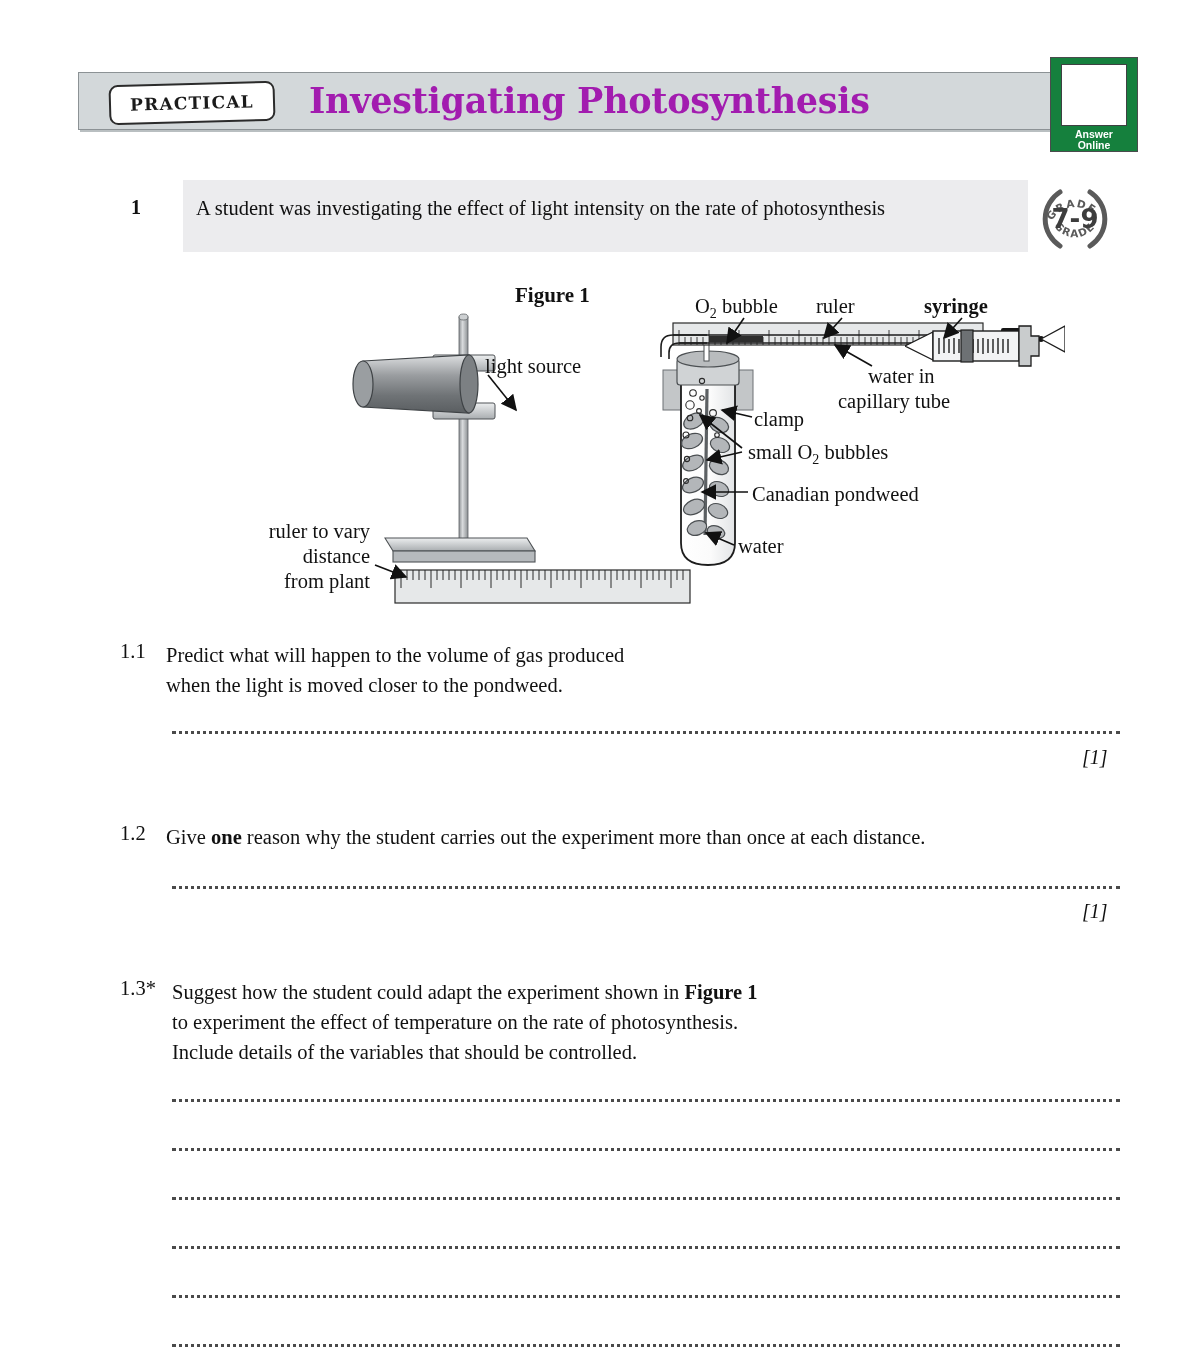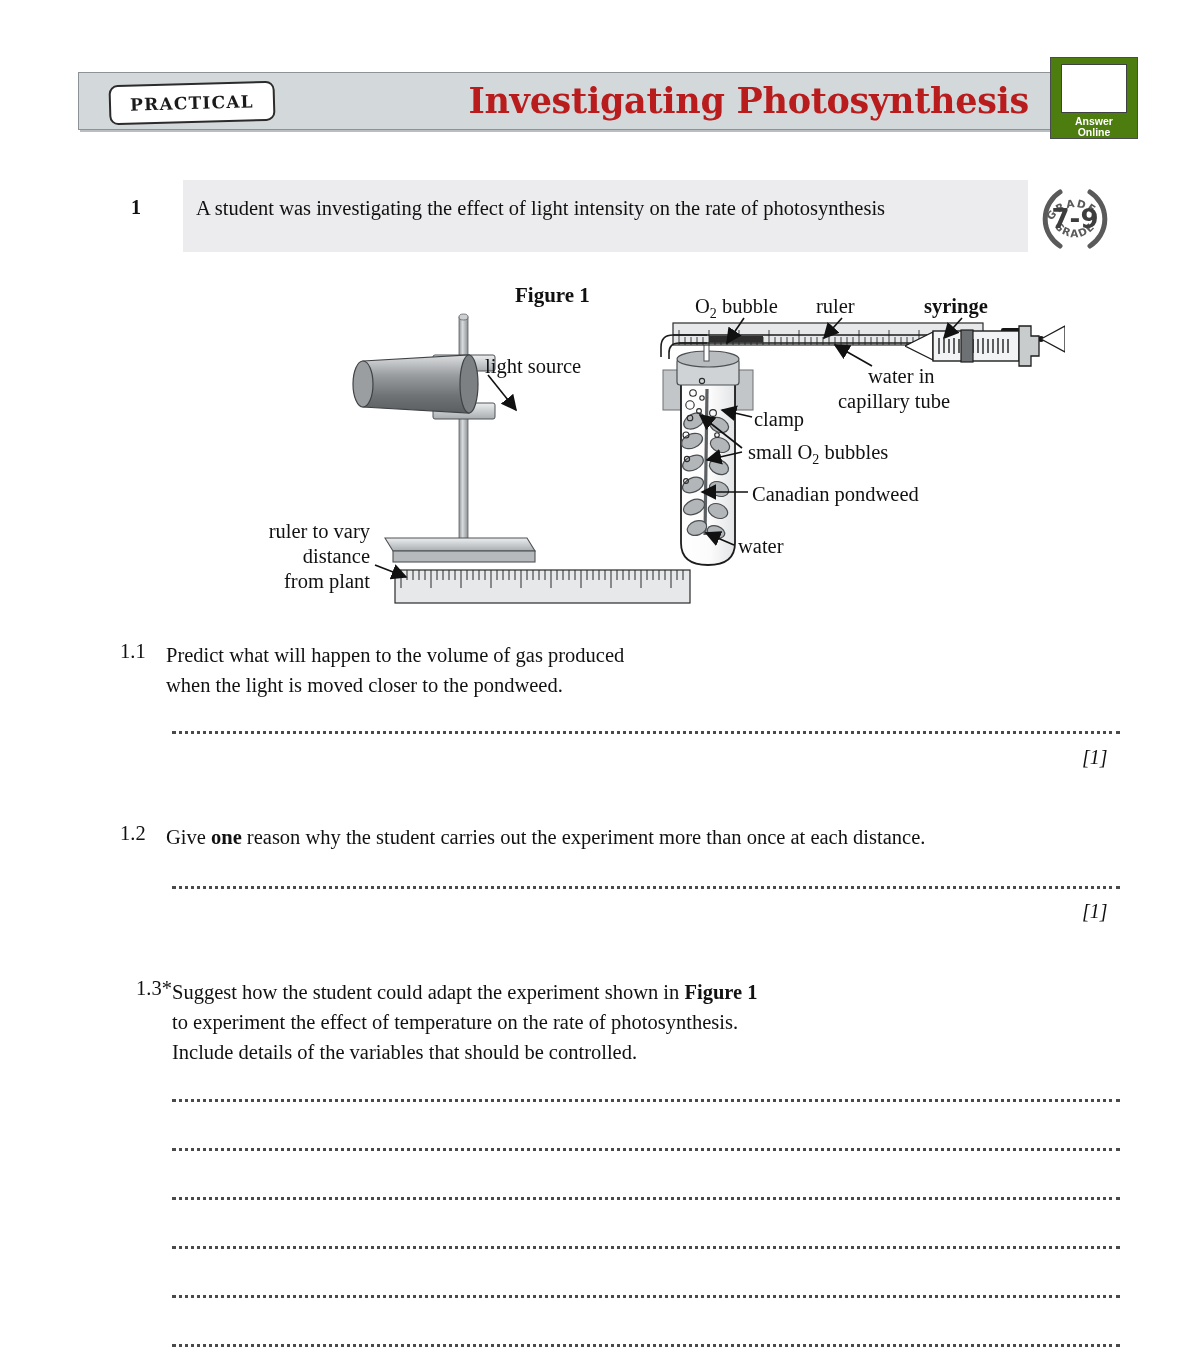--- a/index.html
+++ b/index.html
@@ -44,35 +44,35 @@
     font-family: "DejaVu Serif", serif;
     font-weight: bold;
     font-size: 17px;
     letter-spacing: 1.2px;
     color: #1a1a1a;
   }
   .header-title {
     position: absolute;
     left: 230px; top: 7px;
     width: 720px;
-    text-align: right;
+    text-align: left;
     font-family: "DejaVu Serif", serif;
     font-weight: bold;
     font-size: 35px;
     letter-spacing: -0.3px;
-    color: #b91c1c;
+    color: #a21caf;
     white-space: nowrap;
   }
 
   
   .answer-online {
     position: absolute;
     left: 972px; top: -15px;
-    width: 88px; height: 82px;
-    background: #4d7c0f;
+    width: 88px; height: 95px;
+    background: #15803d;
     border: 1px solid #4a4b4d;
     display: flex;
     flex-direction: column;
     align-items: center;
     padding-top: 6px;
   }
   .answer-online .qr {
     width: 66px; height: 62px;
     background: #ffffff;
     border: 1px solid #3f4042;
@@ -491,21 +491,21 @@
   <div>when the light is moved closer to the pondweed.</div>
 </div>
 <div class="dots" style="left:172px; top:730px; width:948px;"></div>
 <div class="marks" style="left:1082px; top:746px;">[1]</div>
 
 <div class="subq-num" style="left:120px; top:822px;">1.2</div>
 <div class="subq" style="left:166px; top:822px; width:900px;"><span>Give </span><b>one</b><span> reason why the student carries out the experiment more than once at each distance.</span></div>
 <div class="dots" style="left:172px; top:885px; width:948px;"></div>
 <div class="marks" style="left:1082px; top:900px;">[1]</div>
 
-<div class="subq-num" style="left:120px; top:977px;margin-left:16px;">1.3*</div>
+<div class="subq-num" style="left:120px; top:977px;">1.3*</div>
 <div class="subq" style="left:172px; top:977px; width:900px;">
   <div><span>Suggest how the student could adapt the experiment shown in </span><b>Figure 1</b></div>
   <div>to experiment the effect of temperature on the rate of photosynthesis.</div>
   <div>Include details of the variables that should be controlled.</div>
 </div>
 
 <div class="dots" style="left:172px; top:1098px; width:948px;"></div>
 <div class="dots" style="left:172px; top:1147px; width:948px;"></div>
 <div class="dots" style="left:172px; top:1196px; width:948px;"></div>
 <div class="dots" style="left:172px; top:1245px; width:948px;"></div>

